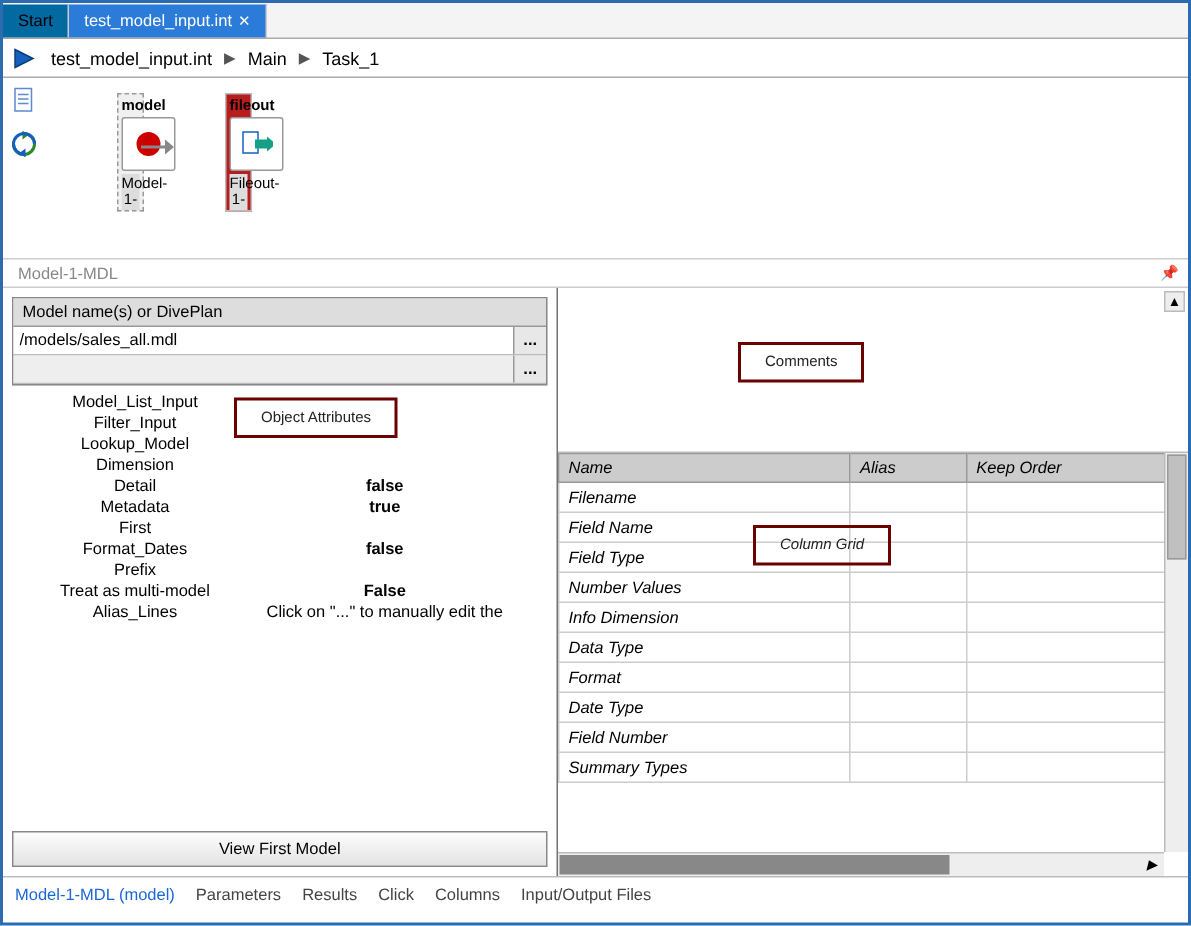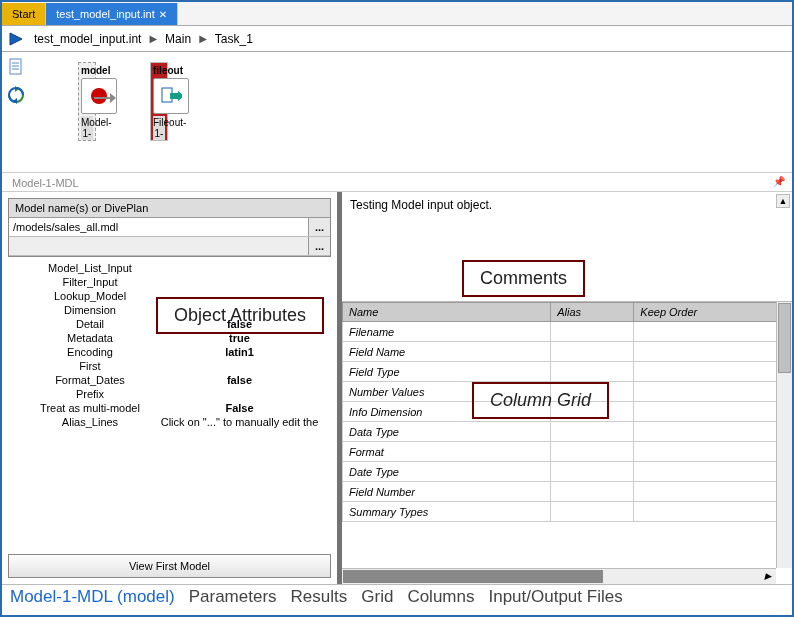--- a/index.html
+++ b/index.html
@@ -1,18 +1,18 @@
 <!DOCTYPE html>
 <html><head>
 <meta charset="utf-8">
 <style>
   * { box-sizing: border-box; margin: 0; padding: 0; }
   body { font-family: Tahoma, Arial, sans-serif; font-size: 11px; background: #fff; width: 794px; height: 617px; overflow: hidden; border: 2px solid #2b6cb0; }
   .tabbar { height: 24px; background: #f4f4f4; border-bottom: 1px solid #aaa; display: flex; align-items: flex-end; }
-  .tab { height: 22px; padding: 4px 10px; font-size: 11px; border-right: 1px solid #ccc; display: flex; align-items: center; gap: 4px; background: #eab308; cursor: pointer; }
+  .tab { height: 22px; padding: 4px 10px; font-size: 11px; border-right: 1px solid #ccc; display: flex; align-items: center; gap: 4px; background: #0369a1; cursor: pointer; }
   .tab.active { background: #2b7bd9; color: #fff; }
   .tab .x { font-size: 10px; }
   .breadcrumb-bar { height: 26px; border-bottom: 1px solid #aaa; display: flex; align-items: center; padding: 0 6px; gap: 8px; }
   .play-icon svg { display: block; }
   .crumb { font-size: 12px; }
   .crumb-sep { font-size: 10px; color: #555; }
   .canvas-row { display: flex; }
   .side-icons { width: 28px; padding: 6px 4px; display: flex; flex-direction: column; gap: 8px; align-items: center; }
   .canvas { flex: 1; height: 120px; position: relative; background: #fff; }
   .node { position: absolute; top: 10px; width: 54px; text-align: center; font-size: 10px; padding-left: 36px; }
@@ -21,21 +21,21 @@
   .node.model { left: 12px; }
   .node.model .wrap { border: 1px dashed #999; padding: 2px 2px 0 2px; background: #f0f0f0; }
   .node.fileout { left: 84px; }
   .node.fileout .wrap { border: 1px solid #bbb; padding: 2px 2px 0 2px; background: #b91c1c; }
   .node .sub { background: #ddd; padding: 1px 0; }
   .arrow { position: absolute; top: 40px; left: 64px; width: 22px; height: 12px; }
   .arrow svg { display:block; }
   .panel-label { font-size: 11px; color: #888; padding: 4px 10px 2px; border-top: 1px solid #ccc; border-bottom: 1px solid #ccc; position: relative; }
   .pin { position: absolute; right: 6px; top: 3px; font-size: 10px; color: #777; cursor: pointer; }
   .lower { display: flex; height: 392px; }
-  .left-pane { width: 340px; border-right: 5px solid #737373; display: flex; flex-direction: column; padding: 6px; gap: 0; }
+  .left-pane { width: 370px; border-right: 1px solid #737373; display: flex; flex-direction: column; padding: 6px; gap: 0; }
   .model-name-box { border: 1px solid #888; background: #f0f0f0; }
   .model-name-box .hdr { background: #ddd; border-bottom: 1px solid #999; padding: 3px 6px; }
   .model-name-box .row { display: flex; border-bottom: 1px solid #bbb; }
   .model-name-box .row input { flex:1; border: none; padding: 3px 4px; font-size: 11px; background: #fff; }
   .model-name-box .row.gray input { background: #eee; }
   .model-name-box .row .dots { width: 22px; border-left: 1px solid #999; background: #e8e8e8; text-align: center; cursor: pointer; font-weight: bold; line-height: 18px; }
   .attr-list { flex: 1; overflow: auto; border: 0; margin-top: 4px; position: relative; }
   .attr-row { display: flex; padding: 1px 0; text-align: center; }
   .attr-row .k { width: 140px; padding-left: 24px; }
   .attr-row .v { flex: 1; font-weight: bold; }
@@ -47,24 +47,24 @@
   .grid-wrap { flex:1; position: relative; overflow: hidden; font-style: italic; }
   table.grid { width: 100%; border-collapse: collapse; font-size: 11px; }
   table.grid th { background: #ccc; border: 1px solid #999; padding: 3px 6px; text-align: left; font-weight: normal; }
   table.grid td { border: 1px solid #ccc; padding: 3px 6px; height: 20px; }
   .grid-vscroll { position:absolute; right:0; top:0; bottom:16px; width:16px; background:#eee; border-left:1px solid #bbb;}
   .grid-vscroll .thumb { position:absolute; left:1px; right:1px; top:1px; height:70px; background:#c0c0c0; border:1px solid #999;}
   .grid-hscroll { position:absolute; left:0; right:16px; bottom:0; height:16px; background:#eee; border-top:1px solid #bbb;}
   .grid-hscroll .thumb { position:absolute; top:1px; bottom:1px; left:1px; width:260px; background:#888; }
   .grid-hscroll .arrow-l, .grid-hscroll .arrow-r { position:absolute; top:0; width:16px; height:16px; text-align:center; font-size:9px; line-height:14px; cursor:pointer;}
   .grid-hscroll .arrow-l{left:0;} .grid-hscroll .arrow-r{right:0;}
-  .bottom-tabs { height: 24px; border-top: 1px solid #bbb; display: flex; align-items: center; padding: 0 8px; gap: 14px; font-size: 17px; }
+  .bottom-tabs { height: 24px; border-top: 1px solid #bbb; display: flex; align-items: center; padding: 0 8px; gap: 14px; font-size: 11px; }
   .bottom-tabs .bt { cursor: pointer; color: #444; }
   .bottom-tabs .bt.active { color: #1a66d6; }
-  .annotation { position: absolute; border: 2px solid #6b0000; padding: 6px 16px; font-size: 18px; color: #222; background: rgba(255,255,255,0); pointer-events: none; margin-top: 32px; }
+  .annotation { position: absolute; border: 2px solid #6b0000; padding: 6px 16px; font-size: 10px; color: #222; background: rgba(255,255,255,0); pointer-events: none; }
 </style>
 </head>
 <body>
 
 <div class="tabbar">
   <div class="tab">
       <span>Start</span>
     </div>
   <div class="tab active">
     <span>test_model_input.int</span>
@@ -177,24 +177,20 @@
         </div>
         <div class="attr-row">
           <div class="k">Detail</div>
           <div class="v">false</div>
         </div>
         <div class="attr-row">
           <div class="k">Metadata</div>
           <div class="v">true</div>
         </div>
         <div class="attr-row">
-          <div class="k">Encoding</div>
-          <div class="v">latin1</div>
-        </div>
-        <div class="attr-row">
           <div class="k">First</div>
           <div class="v"></div>
         </div>
         <div class="attr-row">
           <div class="k">Format_Dates</div>
           <div class="v">false</div>
         </div>
         <div class="attr-row">
           <div class="k">Prefix</div>
           <div class="v"></div>
@@ -207,21 +203,20 @@
           <div class="k">Alias_Lines</div>
           <div class="v normal">Click on "..." to manually edit the</div>
         </div>
       </div>
 
     <button class="view-btn">View First Model</button>
   </div>
 
   <div class="right-pane">
     <div class="comments">
-      <span>Testing Model input object.</span>
       <div class="scroll-up">▲</div>
       <div class="annotation" style="left:120px; top:36px;">Comments</div>
     </div>
     <div class="grid-wrap">
       <table class="grid" id="grid-table">
         <thead>
             <tr id="grid-head">
               <th>Name</th>
               <th>Alias</th>
               <th>Keep Order</th>
@@ -290,16 +285,16 @@
       </div>
       <div class="annotation" style="left:130px; top:48px;">Column Grid</div>
     </div>
   </div>
 </div>
 
 <div class="bottom-tabs" id="bottom-tabs">
     <span class="bt active">Model-1-MDL (model)</span>
     <span class="bt">Parameters</span>
     <span class="bt">Results</span>
-    <span class="bt">Grid</span>
+    <span class="bt">Click</span>
     <span class="bt">Columns</span>
     <span class="bt">Input/Output Files</span>
   </div>
 
 </body></html>

